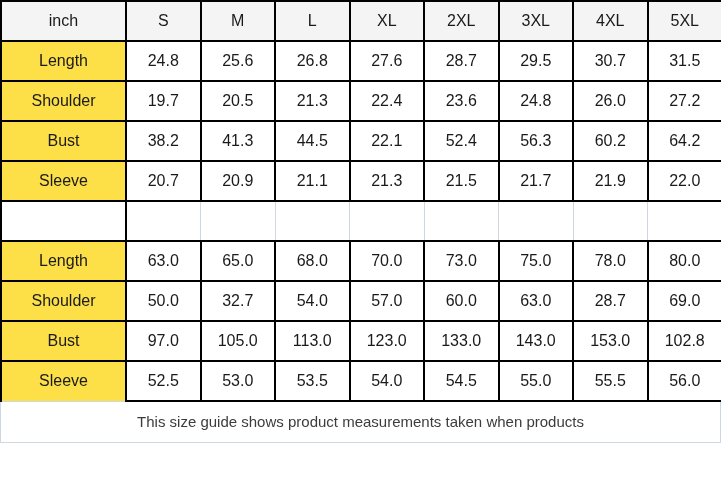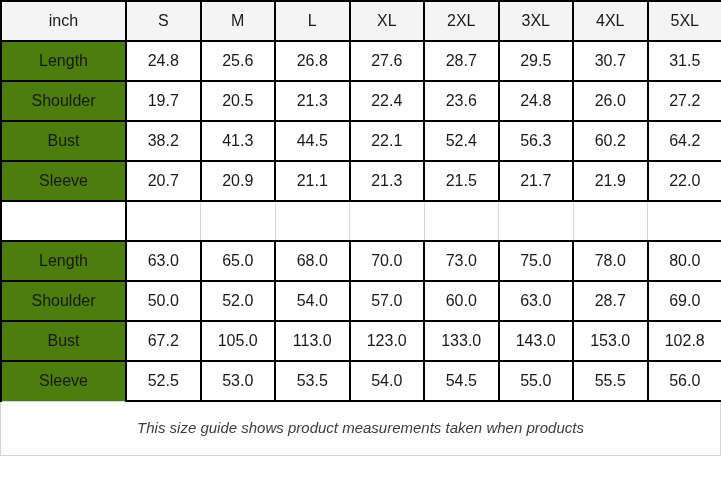--- a/index.html
+++ b/index.html
@@ -27,51 +27,50 @@
     padding: 0;
     text-align: center;
     vertical-align: middle;
     font-size: 16px;
     color: #1a1a1a;
     background: #ffffff;
     overflow: hidden;
     white-space: nowrap;
   }
   tr.header-row td { background: #f4f4f4; margin-top: 26px; }
-  td.row-label     { background: #4d7c0f; }
+  td.row-label     { background: #fde047; }
   
   tr.spacer-row td {
     background: #ffffff;
     border-top: 2px solid #000000;
     border-bottom: 2px solid #000000;
     border-left: 1px solid #cfd6e4;
     border-right: 1px solid #cfd6e4;
   }
   tr.spacer-row td.spacer-label {
     border: 2px solid #000000;
     background: #ffffff;
   }
   
   td.bottom-label { border-bottom: 1px solid #cfd6e4; }
   .note {
     width: 721px;
-    height: 54px;
+    height: 41px;
     box-sizing: border-box;
     border-left: 1px solid #cfd6e4;
     border-right: 1px solid #cfd6e4;
     border-bottom: 1px solid #cfd6e4;
     display: flex;
     flex-direction: column;
     align-items: center;
     justify-content: center;
     font-size: 15px;
     line-height: 1.5;
     color: #3c3c3c;
     text-align: center;
-    font-style: italic;
   }
 </style>
 </head>
 <body>
 
 <div class="page">
   <table class="size-guide">
     <colgroup>
       <col class="c-label">
       <col class="c-size">
@@ -157,31 +156,31 @@
         <td>68.0</td>
         <td>70.0</td>
         <td>73.0</td>
         <td>75.0</td>
         <td>78.0</td>
         <td>80.0</td>
       </tr>
       <tr>
         <td class="row-label">Shoulder</td>
         <td>50.0</td>
-        <td>52.0</td>
+        <td>32.7</td>
         <td>54.0</td>
         <td>57.0</td>
         <td>60.0</td>
         <td>63.0</td>
         <td>28.7</td>
         <td>69.0</td>
       </tr>
       <tr>
         <td class="row-label">Bust</td>
-        <td>67.2</td>
+        <td>97.0</td>
         <td>105.0</td>
         <td>113.0</td>
         <td>123.0</td>
         <td>133.0</td>
         <td>143.0</td>
         <td>153.0</td>
         <td>102.8</td>
       </tr>
       <tr>
         <td class="row-label bottom-label">Sleeve</td>

